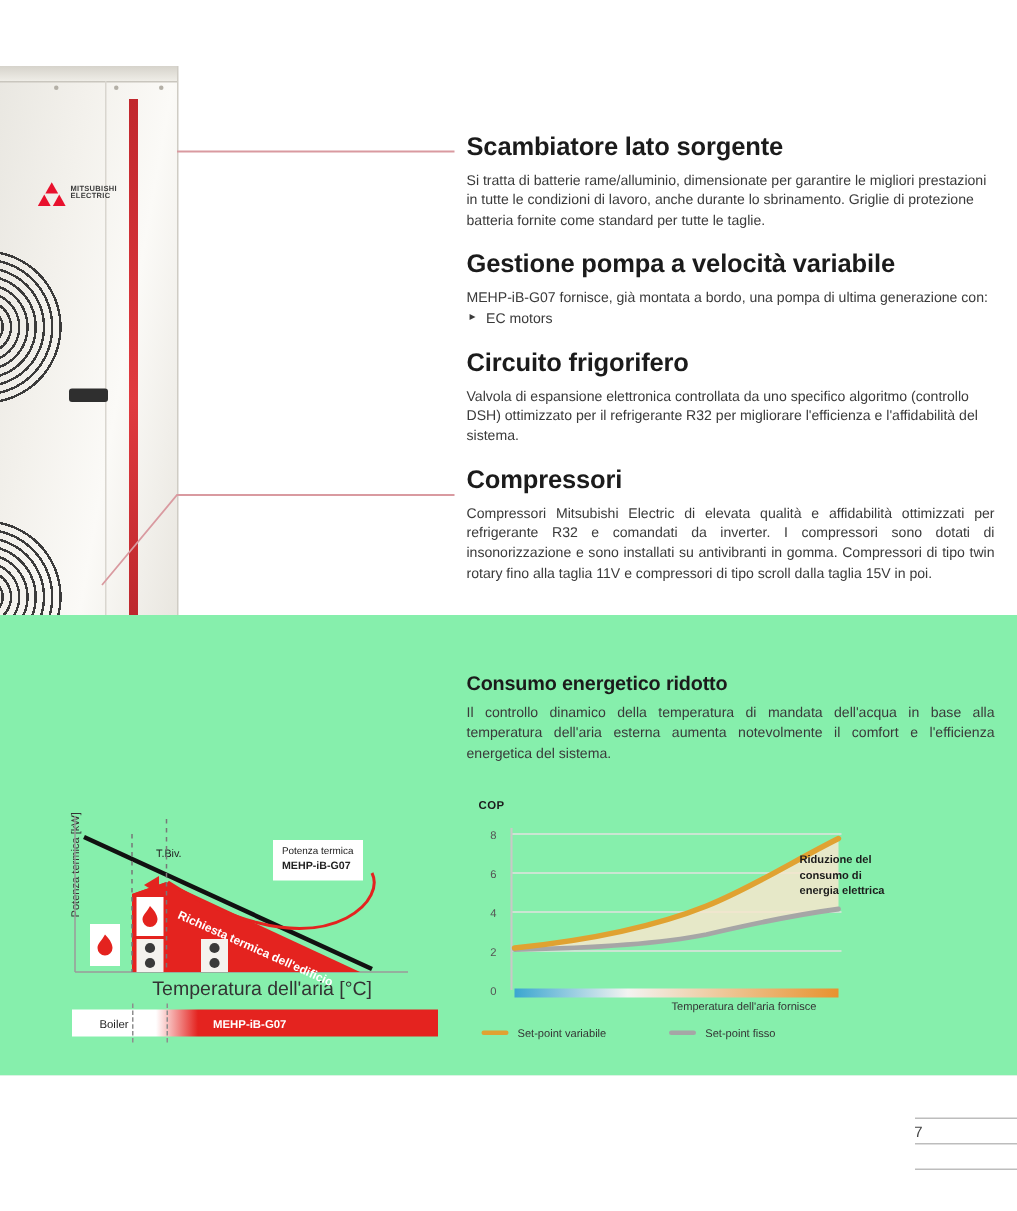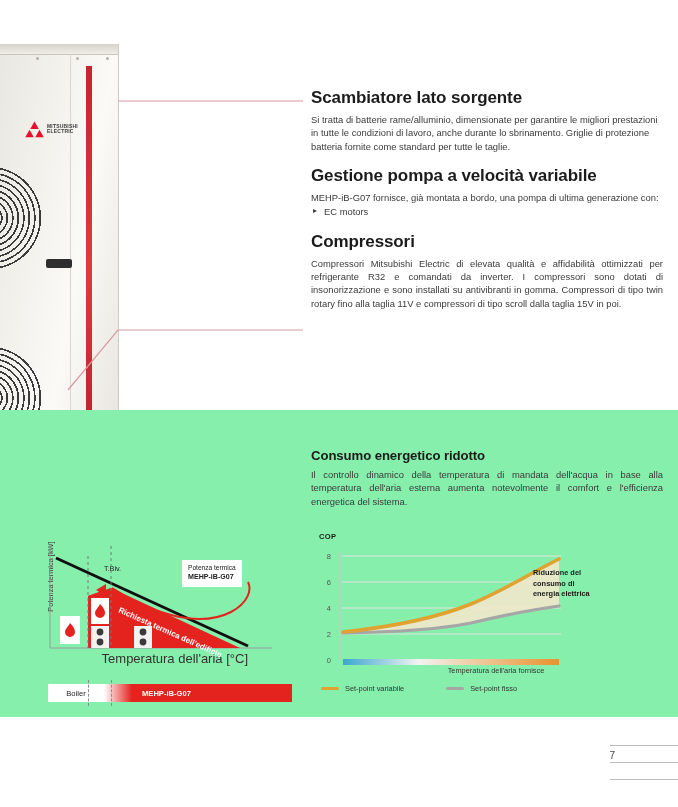--- a/index.html
+++ b/index.html
@@ -264,21 +264,20 @@
   .callout .b { font-weight: 700; font-size: 7.1px; }
 
   .legendbar-row {
     position: absolute;
     left: 22px;
     top: 135px;
     width: 244px;
     height: 18px;
     display: flex;
     align-items: stretch;
-    margin-top: 11px;
   }
   .legendbar-boiler {
     width: 56px;
     background: #ffffff;
     display: flex;
     align-items: center;
     justify-content: center;
     font-size: 7.6px;
     color: #222;
   }
@@ -428,20 +427,24 @@
     </div>
 
     <div class="block">
       <h2 class="heading">Gestione pompa a velocità variabile</h2>
       <p class="body-text justified">MEHP-iB-G07 fornisce, già montata a bordo, una pompa di ultima generazione con:</p>
       <ul class="bullets">
         <li>EC motors</li>
       </ul>
     </div>
 
+    <div class="block">
+      <h2 class="heading">Circuito frigorifero</h2>
+      <p class="body-text">Valvola di espansione elettronica controllata da uno specifico algoritmo (controllo DSH) ottimizzato per il refrigerante R32 per migliorare l'efficienza e l'affidabilità del sistema.</p>
+    </div>
 
     <div class="block">
       <h2 class="heading">Compressori</h2>
       <p class="body-text justified">Compressori Mitsubishi Electric di elevata qualità e affidabilità ottimizzati per refrigerante R32 e comandati da inverter. I compressori sono dotati di insonorizzazione e sono installati su antivibranti in gomma. Compressori di tipo twin rotary fino alla taglia 11V e compressori di tipo scroll dalla taglia 15V in poi.</p>
     </div>
 
   </div>
 </div>
 
 <div class="lower-section">

